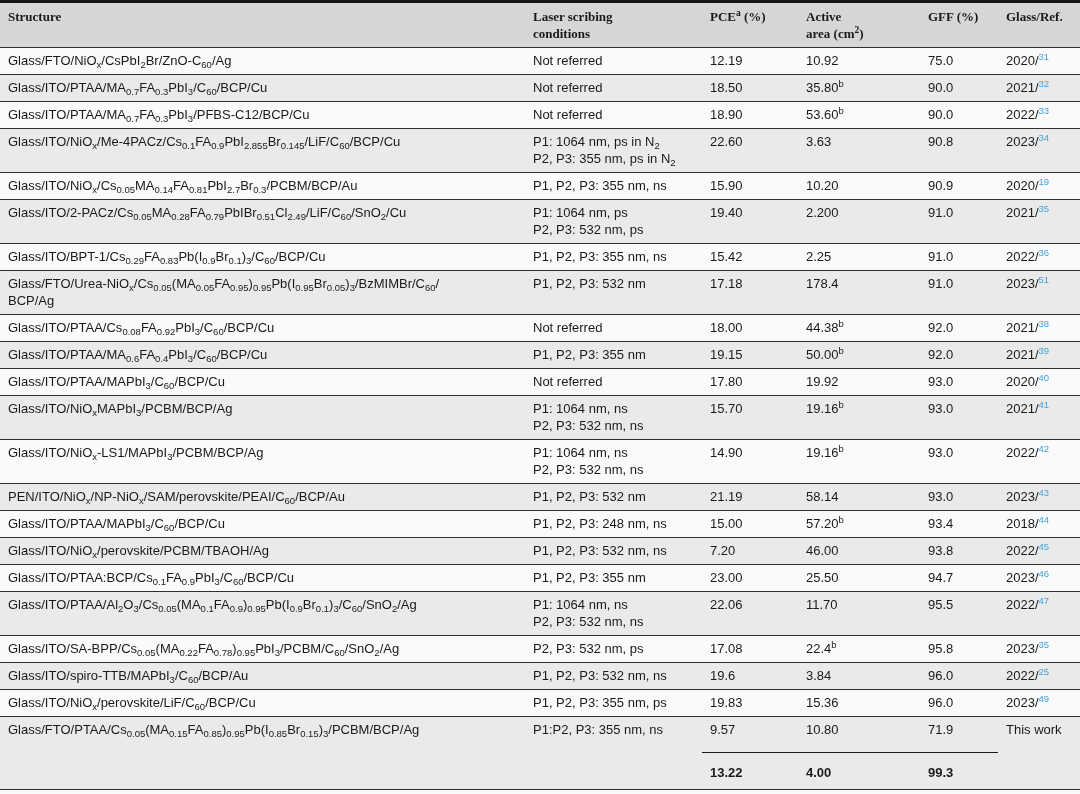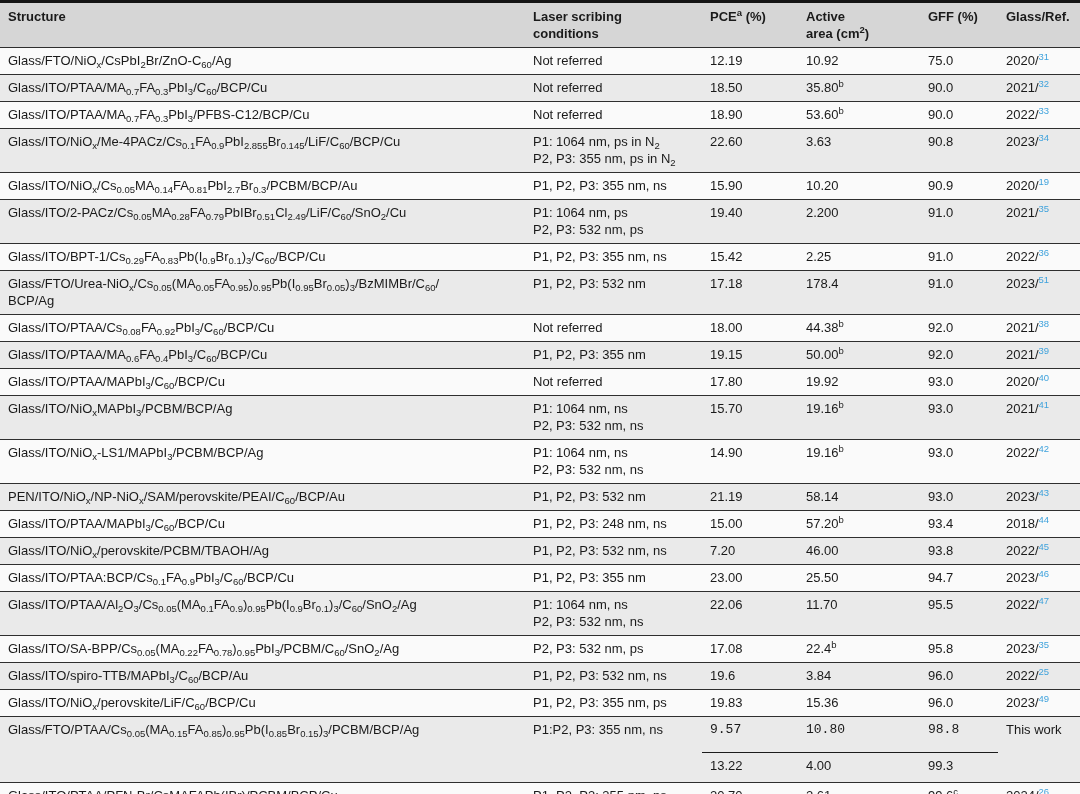--- a/index.html
+++ b/index.html
@@ -5,31 +5,31 @@
   html,body{margin:0;padding:0;background:#ffffff;}
   body{width:1080px;font-family:"Liberation Sans","DejaVu Sans",sans-serif;color:#1a1a1a;}
   .page{width:1080px;}
   table{width:1080px;table-layout:fixed;border-collapse:collapse;
         border-top:3px solid var(--border-strong,#141414);
         border-bottom:2px solid var(--border,#2f2f2f);}
   th,td{font-size:13px;line-height:17px;text-align:left;vertical-align:top;
         padding:4px 10px 5px 8px;border-top:1px solid var(--border,#2f2f2f);
         overflow:hidden;}
   thead th{background:var(--header-bg,#d6d6d6);font-weight:bold;border-top:0;
-        padding:5px 10px 5px 8px;}
+        padding:5px 10px 5px 8px;font-family:Liberation Serif, serif;}
   tr.row-odd td{background:var(--row-odd,#fafafa);}
   tr.row-even td{background:var(--row-even,#eaeaea);}
   td.col-structure{word-break:break-word;overflow-wrap:anywhere;}
   sub,sup{font-size:9.5px;line-height:0;}
   sub{vertical-align:-3px;}
   sup{vertical-align:5px;}
   sup.ref{color:var(--ref-blue,#3fa2dc);}
-  td.partial-line{border-bottom:1.5px solid #1c1c1c;font-family:Liberation Mono, monospace;}
+  td.partial-line{border-bottom:1.5px solid #1c1c1c;}
   td.subrow1-num{padding-bottom:14px;}
-  tr.subrow2 td{border-top:0;padding-top:4px;padding-bottom:8px;}
+  tr.subrow2 td{border-top:0;padding-top:11px;padding-bottom:8px;font-weight:bold;}
 </style>
 </head>
 <body>
 
 <div class="page">
   <table>
     <colgroup>
       <col style="width:525px">
         <col style="width:177px">
         <col style="width:96px">
@@ -214,21 +214,21 @@
           <td class="col-pce">19.83</td>
           <td class="col-area">15.36</td>
           <td class="col-gff">96.0</td>
           <td class="col-year">2023/<sup class="ref">49</sup></td>
         </tr>
         <tr class="row-even">
           <td class="col-structure" rowspan="2">Glass/FTO/PTAA/Cs<sub>0.05</sub>(MA<sub>0.15</sub>FA<sub>0.85</sub>)<sub>0.95</sub>Pb(I<sub>0.85</sub>Br<sub>0.15</sub>)<sub>3</sub>/PCBM/BCP/Ag</td>
           <td class="col-laser" rowspan="2">P1:P2, P3: 355 nm, ns</td>
           <td class="col-pce partial-line subrow1-num">9.57</td>
           <td class="col-area partial-line subrow1-num">10.80</td>
-          <td class="col-gff partial-line subrow1-num">98.8</td>
+          <td class="col-gff partial-line subrow1-num">71.9</td>
           <td class="col-year" rowspan="2">This work</td>
         </tr>
         <tr class="row-even subrow2">
           <td class="col-pce">13.22</td>
           <td class="col-area">4.00</td>
           <td class="col-gff">99.3</td>
         </tr>
         <tr class="row-odd">
           <td class="col-structure">Glass/ITO/PTAA/PFN-Br/CsMAFAPb(IBr)/PCBM/BCP/Cu</td>
           <td class="col-laser">P1, P2, P3: 355 nm, ps</td>

